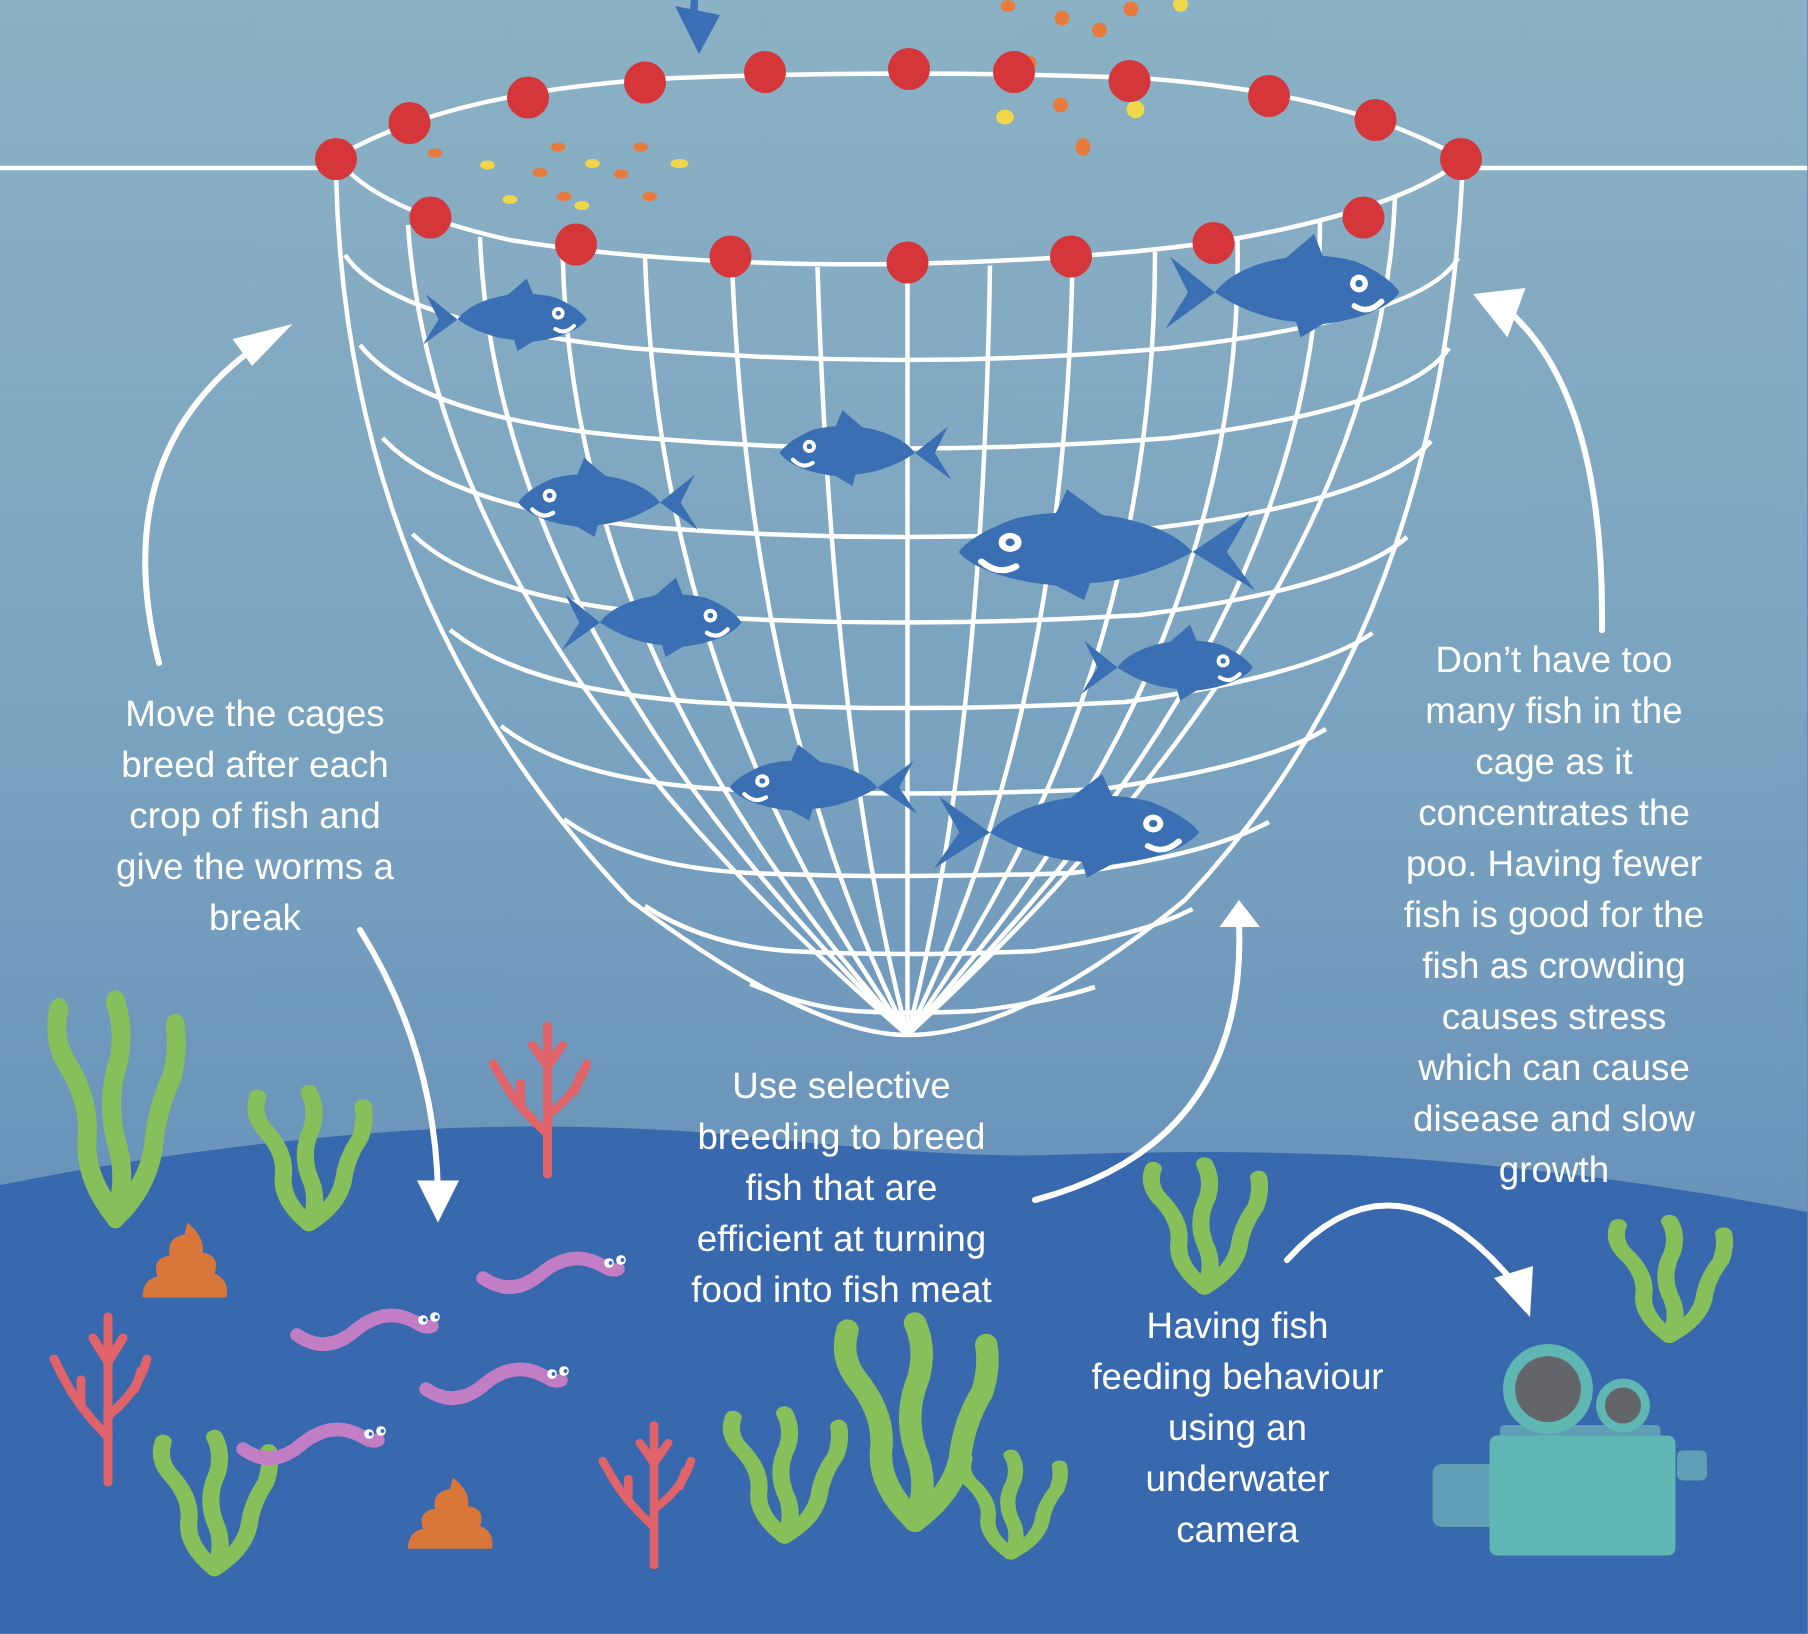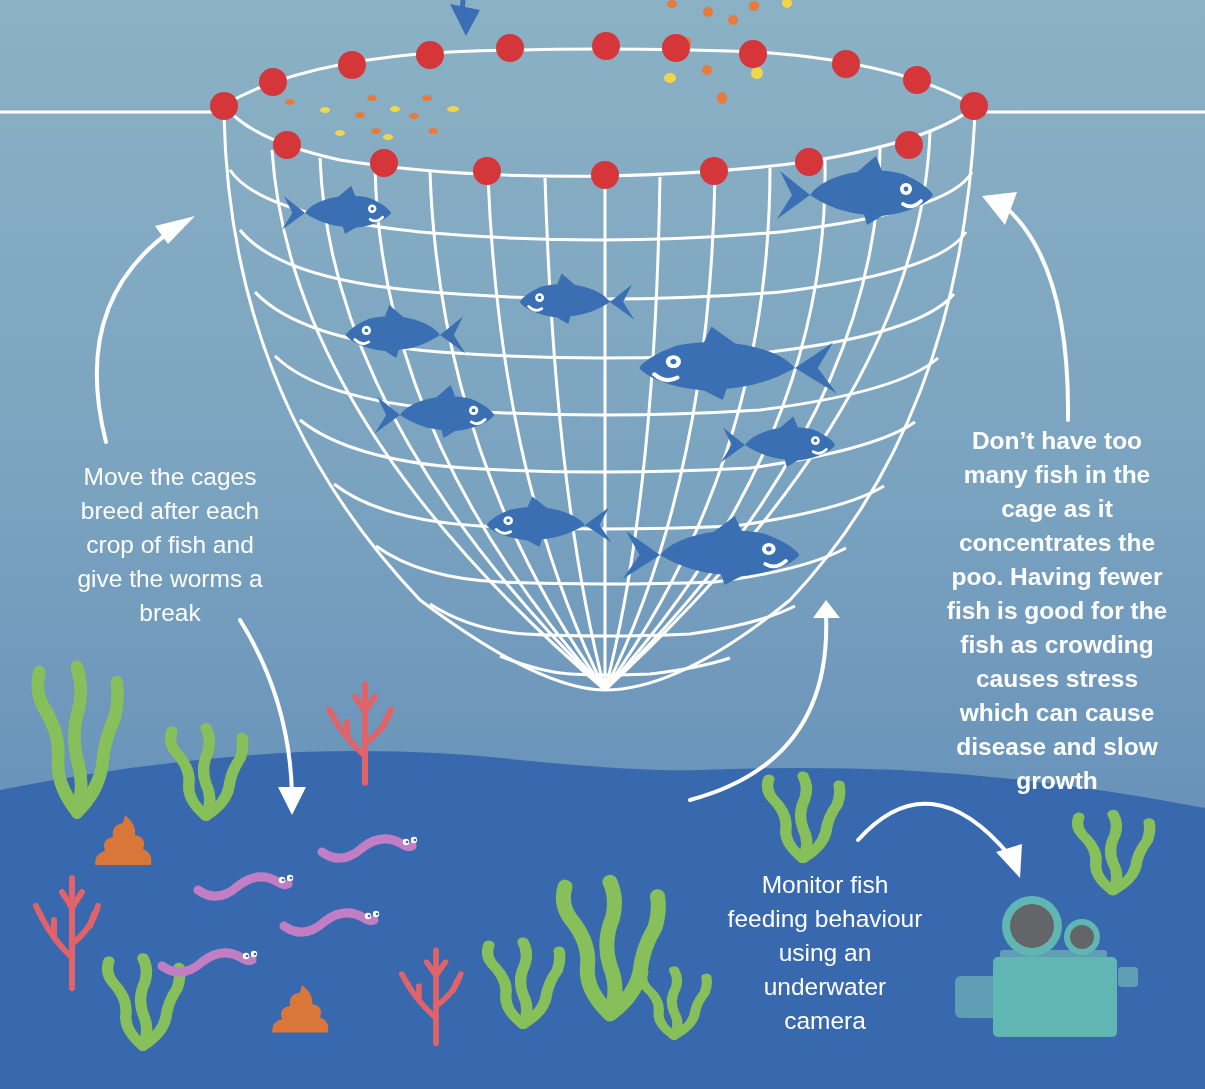--- a/index.html
+++ b/index.html
@@ -9,21 +9,21 @@
   .label {
     position: absolute;
     color: #ffffff;
     font-family: "Liberation Sans", sans-serif;
     font-size: 24.5px;
     line-height: 34px;
     text-align: center;
     white-space: pre-line;
   }
   #label-move { left: 40px; top: 460px; width: 260px; }
-  #label-crowding { left: 921px; top: 424px; width: 272px; font-weight: bold; }
+  #label-crowding { left: 900px; top: 424px; width: 272px; }
   #label-breeding { left: 430px; top: 708px; width: 262px; }
   #label-monitor { left: 700px; top: 868px; width: 250px; }
 </style>
 </head>
 <body>
 
 <div id="scene">
 <svg class="bg" width="1205" height="1089" viewBox="0 0 1205 1089" xmlns="http://www.w3.org/2000/svg">
   <defs>
     <linearGradient id="waterGrad" x1="0" y1="0" x2="0" y2="1">
@@ -277,18 +277,23 @@
 many fish in the
 cage as it
 concentrates the
 poo. Having fewer
 fish is good for the
 fish as crowding
 causes stress
 which can cause
 disease and slow
 growth</div>
-<div class="label" id="label-monitor">Monitor fish
+<div class="label" id="label-breeding">Use selective
+breeding to breed
+fish that are
+efficient at turning
+food into fish meat</div>
+<div class="label" id="label-monitor">Having fish
 feeding behaviour
 using an
 underwater
 camera</div>
 </div>
 
 </body></html>

